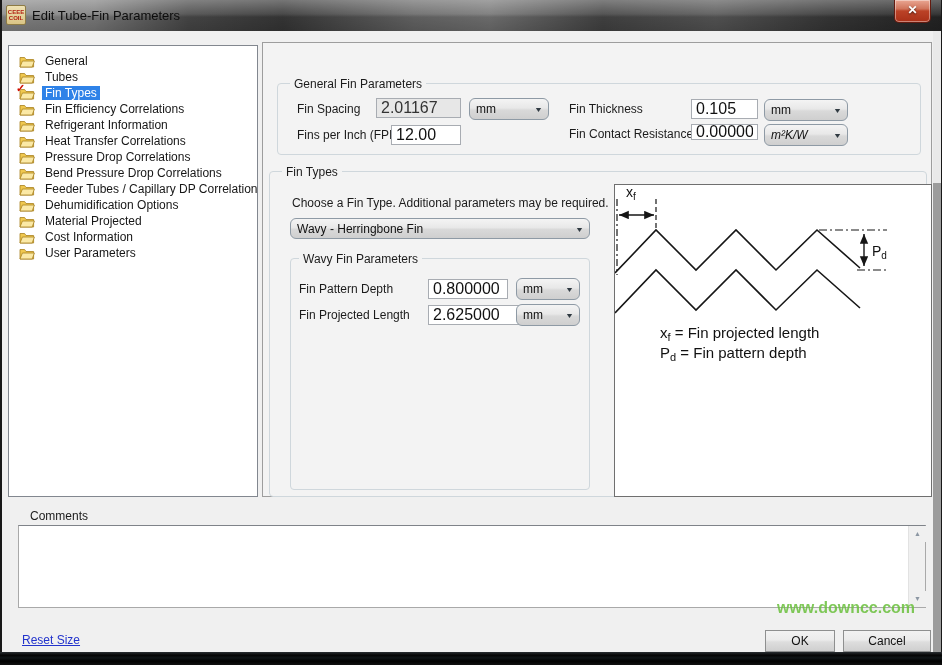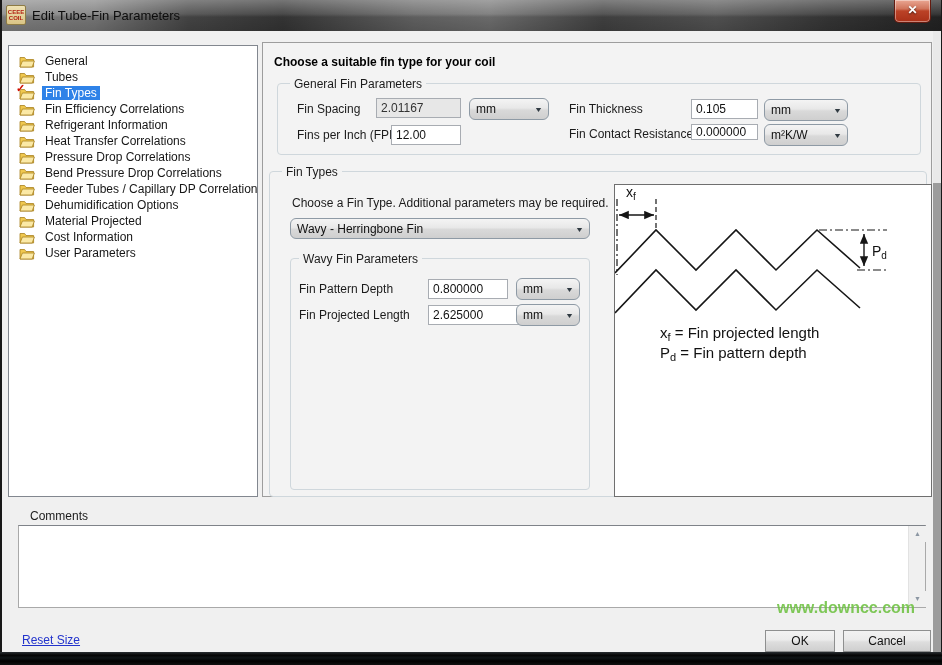--- a/index.html
+++ b/index.html
@@ -65,21 +65,21 @@
   .panel-heading { position:absolute; left:11px; top:12px; font-size:12px; font-weight:bold; color:#000; }
   .groupbox {
     position:absolute; border:1px solid #cfd7dc; border-radius:4px; background:transparent;
   }
   .groupbox > .group-title {
     position:absolute; top:-7px; left:12px; background:#f3f3f3; padding:0 4px;
     font-size:12px; color:#1b1b1b; white-space:nowrap;
   }
   .field-label { position:absolute; font-size:12px; color:#1b1b1b; white-space:nowrap; }
   .textbox {
-    position:absolute; border:1px solid #a8acb2; background:#fff; font-size:12px;
+    position:absolute; border:1px solid #a8acb2; background:#fff; font-size:16px;
     font-family:"Liberation Sans",sans-serif; padding:0 4px; color:#111; outline:none;
   }
   .textbox.readonly { background:#e7e7e7; color:#333; }
   .combo {
     position:absolute; border:1px solid #8e9aa5; border-radius:6px;
     background:linear-gradient(180deg,#f4f4f4 0%,#e8e8e8 45%,#d9d9d9 55%,#cfcfcf 100%);
     font-size:12px; color:#111; cursor:default;
   }
   .combo .combo-text { position:absolute; left:6px; top:50%; transform:translateY(-50%); white-space:nowrap; }
   .combo .combo-arrow {
@@ -275,42 +275,41 @@
         <path d="M1 2.5 h4.6 l1.4 2 H14.6 V12 H1 Z" fill="#f0c84f" stroke="#a8811f" stroke-width="0.8"></path>
         <path d="M1 12 L3.4 6 H15.4 L13.2 12 Z" fill="#fbe9a6" stroke="#a8811f" stroke-width="0.8"></path>
       </svg>
       <span class="check-overlay"></span>
     </span>
     <span class="tree-label">User Parameters</span>
   </div>
     </div>
 
   <div class="main-panel">
-    <div class="panel-heading">Choose a suitable fin type for your coil</div>
 
     <div class="groupbox" style="left:14px; top:40px; width:644px; height:72px;">
       <span class="group-title">General Fin Parameters</span>
     </div>
     <span class="field-label" style="left:34px; top:59px;">Fin Spacing</span>
     <input class="textbox readonly" style="left: 113px; top: 55px; width: 85px; height: 20px;" readonly="" value="2.01167">
     <div class="combo" style="left:206px; top:55px; width:80px; height:22px;">
       <span class="combo-text">mm</span>
       <span class="combo-arrow">▼</span>
     </div>
     <span class="field-label" style="left:306px; top:59px;">Fin Thickness</span>
     <input class="textbox" style="left: 428px; top: 56px; width: 67px; height: 20px;" value="0.105">
     <div class="combo" style="left:501px; top:56px; width:84px; height:22px;">
       <span class="combo-text">mm</span>
       <span class="combo-arrow">▼</span>
     </div>
     <span class="field-label" style="left:34px; top:85px;">Fins per Inch (FPI)</span>
     <input class="textbox" style="left: 128px; top: 82px; width: 70px; height: 20px;" value="12.00">
     <span class="field-label" style="left:306px; top:84px;">Fin Contact Resistance</span>
     <input class="textbox" style="left: 428px; top: 81px; width: 67px; height: 16px;" value="0.000000">
-    <div class="combo" style="left:501px; top:81px; width:84px; height:22px;">
+    <div class="combo" style="left:501px; top:81px; width:84px; height:22px;font-style:italic;">
       <span class="combo-text">m²K/W</span>
       <span class="combo-arrow">▼</span>
     </div>
 
     <div class="groupbox" style="left:6px; top:128px; width:658px; height:326px;">
       <span class="group-title">Fin Types</span>
 
       <span class="instruction" style="left:22px; top:24px;">Choose a Fin Type. Additional parameters may be required.</span>
       <div class="combo" style="left:20px; top:46px; width:300px; height:21px;">
         <span class="combo-text">Wavy - Herringbone Fin</span>

